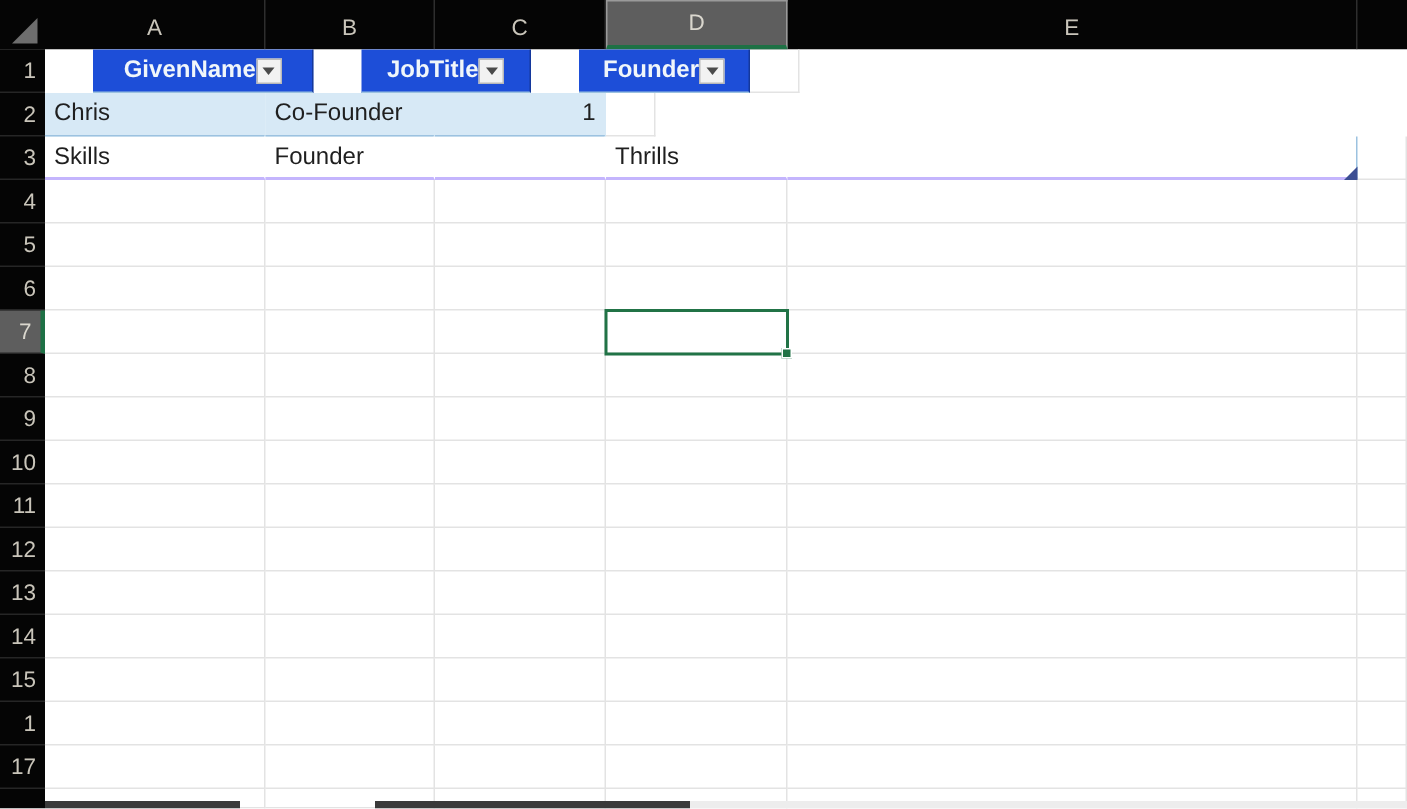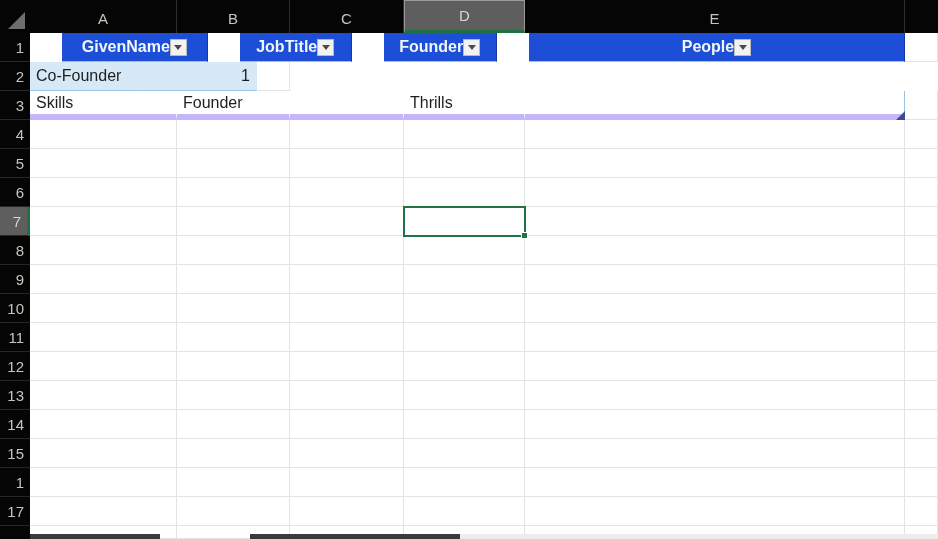--- a/index.html
+++ b/index.html
@@ -42,21 +42,21 @@
   .t-hdr { background:#1d4ed8; color:#F0F6FA; font-weight:bold; font-size:16px;
            border-right:1px solid rgba(0,0,0,0.28); border-bottom:1px solid #9CC2E0;
            display:flex; align-items:center; justify-content:center;margin-left:32px; }
   .t-hdr .lbl { overflow:hidden; white-space:nowrap; }
   .filter-btn { width:17px; height:17px; background:#F2F2F2; border:1px solid #B9B9B9;
                 flex:0 0 auto; display:flex; align-items:center; justify-content:center; }
   .filter-btn .chev { width:0; height:0; border-left:4px solid transparent;
                       border-right:4px solid transparent; border-top:5px solid #4a4a4a; }
   .t-band { background:#D7E9F6; border-bottom:1px solid #9CC2E0; border-right:1px solid #D7E9F6; }
   .t-band.last-col { border-right:1px solid #9CC2E0; }
-  .t-plain { border-bottom:6px solid #c4b5fd; border-right:1px solid #fff; }
+  .t-plain { border-bottom:2px solid #c4b5fd; border-right:1px solid #fff; }
   .t-plain.last-col { border-right:1px solid #9CC2E0; }
 
   
   #active-cell { position:absolute; left:373px; top:173px; width:123px; height:31px;
                  border:2px solid #217346; background:transparent; }
   #fill-handle { position:absolute; right:-4px; bottom:-4px; width:7px; height:7px;
                  background:#217346; border:1px solid #fff; }
 
   
   #resize-handle { position:absolute; left:866px; top:78px; width:0; height:0;
@@ -168,29 +168,24 @@
           <span class="filter-btn">
             <span class="chev"></span>
           </span>
         </div>
         <div class="g-cell t-hdr" style="width: 114px;">
           <span class="lbl">Founder</span>
           <span class="filter-btn">
             <span class="chev"></span>
           </span>
         </div>
-        <div class="g-cell t-hdr" style="width: 380px;">
-          <span class="lbl">People</span>
-          <span class="filter-btn">
-            <span class="chev"></span>
-          </span>
-        </div>
-        <div class="g-cell" style="width: 33px;"></div>
-      </div>
-      <div class="g-row">
+        <div class="g-cell" style="width: 33px;"></div>
+      </div>
+      <div class="g-row">
+        <div class="g-cell t-band" style="width: 147px;">Chris</div>
         <div class="g-cell t-band" style="width: 113px;">Co-Founder</div>
         <div class="g-cell t-band num" style="width: 114px;">1</div>
         <div class="g-cell" style="width: 33px;"></div>
       </div>
       <div class="g-row">
         <div class="g-cell t-plain" style="width: 147px;">Skills</div>
         <div class="g-cell t-plain" style="width: 113px;">Founder</div>
         <div class="g-cell t-plain" style="width: 114px;"></div>
         <div class="g-cell t-plain" style="width: 121px;">Thrills</div>
         <div class="g-cell t-plain last-col" style="width: 380px;"></div>

